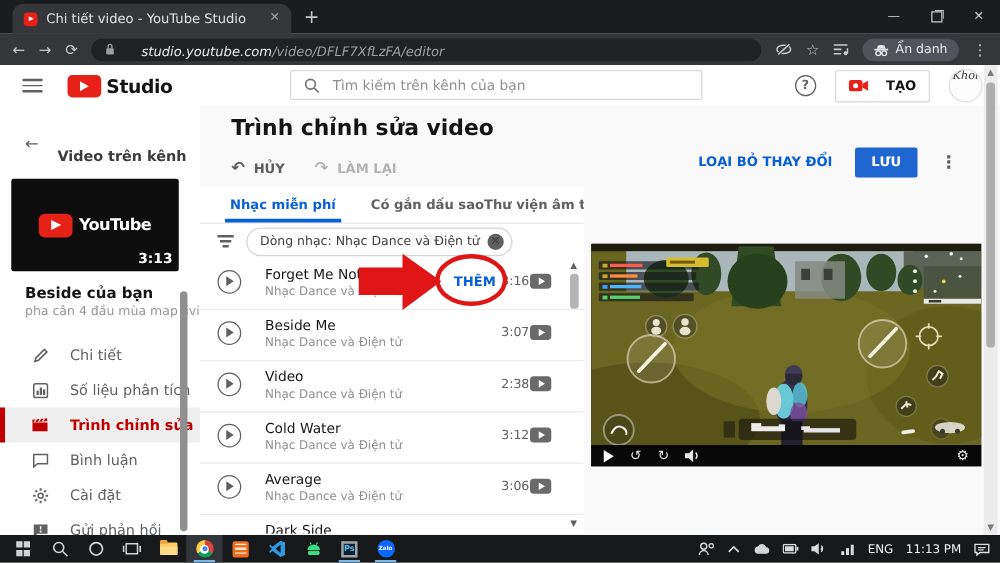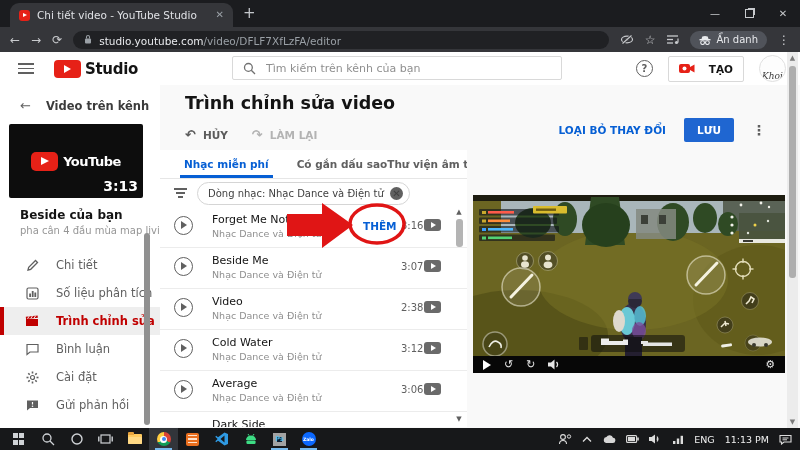--- a/index.html
+++ b/index.html
@@ -14,21 +14,21 @@
   .favicon{width:11px;height:11px;border-radius:3px;background:#e62117;position:relative;flex:none;}
   .favicon::after{content:"";position:absolute;left:4px;top:3px;border-style:solid;border-width:2.5px 0 2.5px 4px;border-color:transparent transparent transparent #fff;}
   .tab-title{font-size:10.5px;color:#dfe1e5;flex:1;overflow:hidden;white-space:nowrap;}
   .tab-close{color:#9aa0a6;font-size:10px;line-height:1;}
   .newtab{color:#c4c7cb;font-size:15px;margin:0 0 5px 10px;}
   .wincontrols{margin-left:auto;display:flex;height:27px;}
   .winbtn{width:34px;display:flex;align-items:center;justify-content:center;color:#c8cacd;font-size:10px;}
   .winbtn .sq{width:7px;height:7px;border:1px solid #c8cacd;box-shadow:2px -2px 0 -1px #c8cacd;}
   .toolbar{position:absolute;top:27px;left:0;right:0;height:25px;background:#35363a;display:flex;align-items:center;gap:11px;padding:0 10px;}
   .navico{color:#c8cacd;font-size:12px;line-height:1;}
-  .urlbar{flex:1;height:18px;background:#202124;border-radius:10px;display:flex;align-items:center;gap:6px;padding:0 10px;overflow:hidden;}
+  .urlbar{flex:1;height:18px;background:#202124;border-radius:10px;display:flex;align-items:center;gap:20px;padding:0 10px;overflow:hidden;font-style:italic;}
   .url-domain{font-size:10.5px;color:#e8eaed;}
   .url-path{font-size:10.5px;color:#9aa0a6;}
   .incog-pill{display:flex;align-items:center;gap:5px;background:#50535a;border-radius:10px;height:18px;padding:0 9px;}
   .incog-pill span{font-size:10px;color:#e8eaed;}
   .kebab{color:#c8cacd;font-size:12px;letter-spacing:0;}
 
   
   .sheader{position:absolute;top:52px;left:0;right:0;height:33px;background:#fff;border-bottom:1px solid #ececec;display:flex;align-items:center;}
   .burger{width:16px;margin-left:18px;display:flex;flex-direction:column;gap:3px;}
   .burger i{height:1.6px;background:#606060;display:block;}
@@ -36,34 +36,34 @@
   .logo-badge{width:27px;height:18px;background:#e62117;border-radius:4px;position:relative;}
   .logo-badge::after{content:"";position:absolute;left:10px;top:5px;border-style:solid;border-width:4px 0 4px 7px;border-color:transparent transparent transparent #fff;}
   .logo-text{font-size:15px;font-weight:700;color:#141414;letter-spacing:-0.3px;}
   .searchbox{position:absolute;left:232px;top:4px;width:330px;height:24px;border:1px solid #d9d9d9;border-radius:2px;background:#fff;display:flex;align-items:center;gap:8px;padding:0 10px;box-sizing:border-box;}
   .searchbox input{border:0;outline:0;flex:1;font-size:11px;color:#222;font-family:inherit;background:transparent;}
   .searchbox input::placeholder{color:#8f8f8f;}
   .hright{margin-left:auto;display:flex;align-items:center;gap:15px;margin-right:14px;}
   .help{width:15px;height:15px;border:1.4px solid #606060;border-radius:50%;color:#606060;font-size:10px;font-weight:700;display:flex;align-items:center;justify-content:center;}
   .create-btn{height:24px;border:1px solid #d9d9d9;border-radius:2px;background:#fff;display:flex;align-items:center;gap:14px;padding:0 10px;}
   .create-btn span{font-size:10.5px;font-weight:600;color:#141414;}
-  .avatar{width:25px;height:25px;border-radius:50%;background:#fdfdfd;border:1px solid #e0e0e0;display:flex;align-items:flex-end;justify-content:center;
+  .avatar{width:25px;height:25px;border-radius:50%;background:#fdfdfd;border:1px solid #e0e0e0;display:flex;align-items:flex-start;justify-content:center;
     font-family:"DejaVu Serif","Liberation Serif",serif;font-style:italic;font-size:9px;color:#3a3a3a;overflow:hidden;}
 
   
   .content{position:absolute;top:85px;left:0;width:800px;height:343px;background:#f9f9f9;}
   .sidebar{position:absolute;left:0;top:0;width:160px;height:100%;background:#fff;}
   .back-row{display:flex;align-items:center;gap:15px;padding:13px 0 8px 20px;}
   .back-arrow{color:#606060;font-size:13px;}
-  .back-label{font-size:11.5px;font-weight:600;color:#3c3c3c;}
+  .back-label{font-size:11.5px;font-weight:600;color:#3c3c3c;margin-top:20px;}
   .thumb{margin:3px 0 0 9px;width:134px;height:74px;background:#0d0d0d;border-radius:2px;position:relative;display:flex;align-items:center;justify-content:center;gap:5px;}
   .yt-play{width:27px;height:19px;background:#e62117;border-radius:5px;position:relative;}
   .yt-play::after{content:"";position:absolute;left:10px;top:5px;border-style:solid;border-width:4.5px 0 4.5px 8px;border-color:transparent transparent transparent #fff;}
   .yt-word{color:#fff;font-size:13px;font-weight:700;letter-spacing:-0.5px;}
-  .thumb-dur{position:absolute;right:5px;bottom:4px;color:#fff;font-size:14px;font-weight:600;margin-left:15px;}
+  .thumb-dur{position:absolute;right:5px;bottom:4px;color:#fff;font-size:11px;font-weight:600;margin-left:15px;}
   .vtitle{margin:10px 0 0 20px;font-size:12px;font-weight:700;color:#141414;}
   .vsub{margin:3px 0 0 20px;font-size:10px;color:#969696;}
   .menu{margin-top:15px;position:relative;}
   .mitem{height:28px;display:flex;align-items:center;gap:17px;padding-left:25px;position:relative;}
   .mitem .mico{width:14px;height:14px;flex:none;display:flex;align-items:center;justify-content:center;}
   .mitem .mlabel{font-size:11.5px;color:#606060;}
   .mitem.sel{background:#eeeeee;}
   .mitem.sel::before{content:"";position:absolute;left:0;top:0;bottom:0;width:4px;background:#c00000;}
   .mitem.sel .mlabel{color:#c00000;font-weight:600;}
   .side-scroll{position:absolute;right:10px;top:148px;width:6px;height:192px;background:#909090;border-radius:3px;}
@@ -130,21 +130,21 @@
   .start{display:grid;grid-template-columns:5px 5px;grid-gap:1.5px;}
   .start i{width:5px;height:5px;background:#cfd2d6;display:block;}
   .folder{width:14px;height:10px;background:#ffca5f;border-radius:1px;position:relative;}
   .folder::before{content:"";position:absolute;left:0;top:-2px;width:6px;height:3px;background:#e8a33d;border-radius:1px 1px 0 0;}
   .folder::after{content:"";position:absolute;left:0;top:3px;width:14px;height:7px;background:#ffd985;border-radius:1px;}
   .chrome{width:14px;height:14px;border-radius:50%;background:conic-gradient(#db4437 0 120deg,#0f9d58 120deg 240deg,#ffcd40 240deg 360deg);position:relative;}
   .chrome i{position:absolute;inset:3.5px;background:#fff;border-radius:50%;}
   .chrome i::after{content:"";position:absolute;inset:1.5px;background:#4285f4;border-radius:50%;}
   .orange{width:13px;height:13px;border-radius:2px;background:#e96f1f;display:flex;flex-direction:column;gap:2px;justify-content:center;padding:0 2px;box-sizing:border-box;}
   .orange i{height:1.5px;background:#ffe3cf;display:block;}
-  .psq{width:13px;height:13px;background:#0a1e33;border:4px solid #a3a3a3;box-sizing:border-box;display:flex;align-items:center;justify-content:center;color:#54c0f0;font-size:6.5px;font-weight:700;}
+  .psq{width:13px;height:13px;background:#0a1e33;border:2px solid #a3a3a3;box-sizing:border-box;display:flex;align-items:center;justify-content:center;color:#54c0f0;font-size:6.5px;font-weight:700;}
   .zalo{width:14px;height:14px;border-radius:50%;background:#0b68ff;color:#fff;font-size:4.5px;font-weight:700;display:flex;align-items:center;justify-content:center;}
   .tray{margin-left:auto;display:flex;align-items:center;gap:10px;padding-right:8px;}
   .tray-txt{color:#f0f0f0;font-size:9.5px;}
 </style>
 </head>
 <body>
 
 <div class="screen">
 
   <div class="tabstrip">

